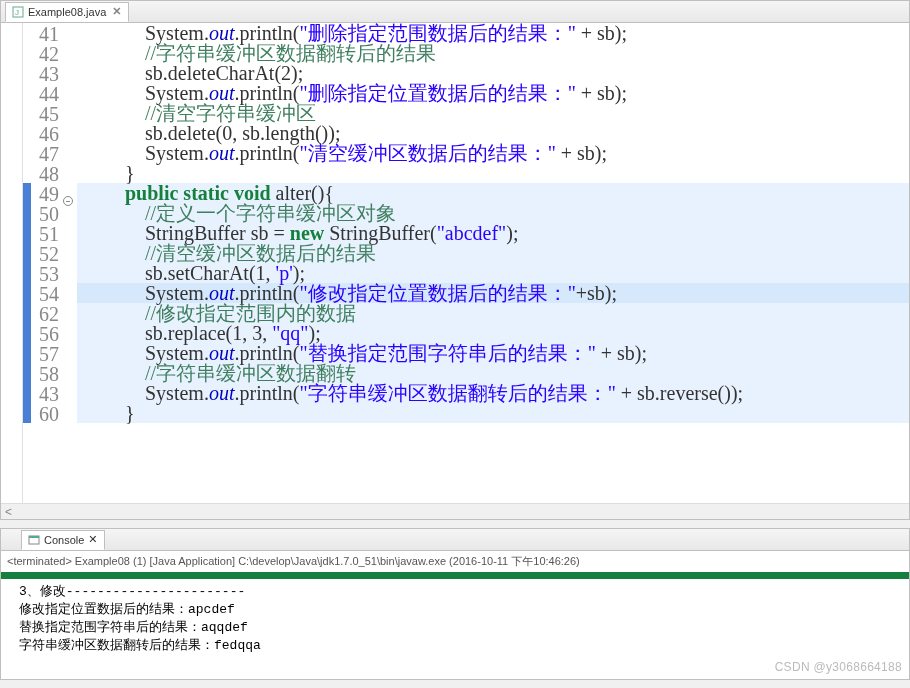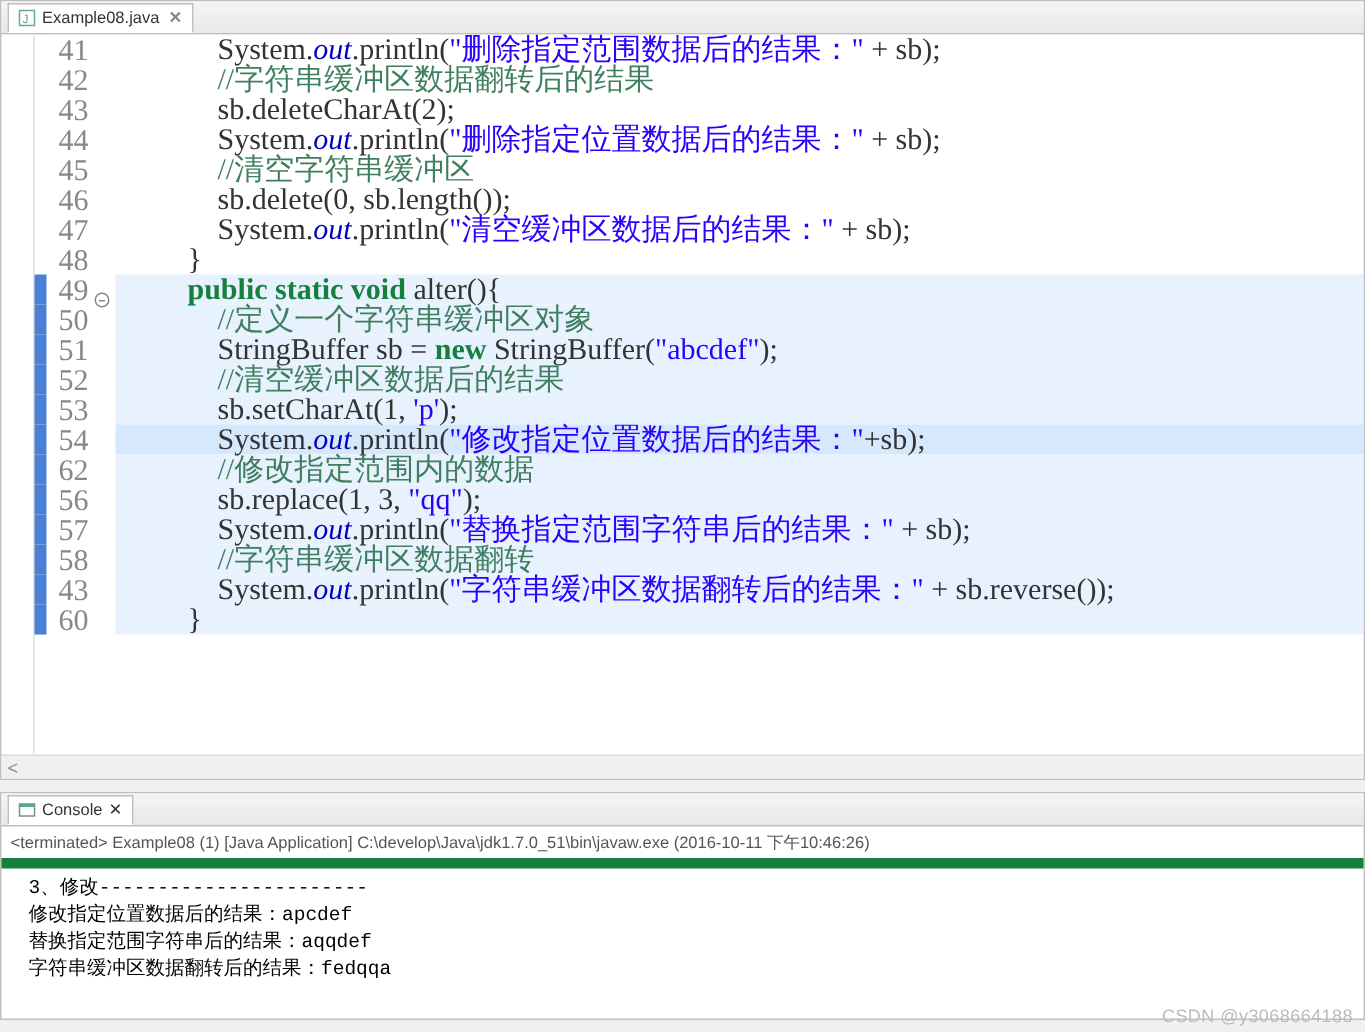--- a/index.html
+++ b/index.html
@@ -63,25 +63,25 @@
 .hscroll { height:16px; background:#f0f0f0; border-top:1px solid #ddd; display:flex; align-items:center; padding:0 4px;}
 .hscroll .arrow{color:#888;}
 .console-pane {
   background:#fff;
   border:1px solid #bfbfbf;
   margin-top:8px;
   height:152px;
   display:flex;
   flex-direction:column;
 }
-.console-tabs { height:22px; border-bottom:1px solid #bfbfbf; display:flex; align-items:center; padding-left:4px; background:linear-gradient(#f5f5f5,#e8e8e8);}
+.console-tabs { height:22px; border-bottom:1px solid #bfbfbf; display:flex; align-items:center; padding-left:20px; background:linear-gradient(#f5f5f5,#e8e8e8);}
 .console-tab { display:flex; align-items:center; gap:4px; padding:2px 6px; background:#fff; border:1px solid #bfbfbf; border-bottom:1px solid #fff; height:20px; font-size:11px;}
 .console-status { padding:3px 6px; font-size:11px; color:#555; border-bottom:7px solid #15803d; overflow:hidden; text-overflow:ellipsis; white-space:nowrap;}
 .console-output { flex:1; font-family: Consolas,"Courier New",monospace; font-size:13px; color:#000; padding:4px 6px; line-height:18px; white-space:pre-wrap; overflow:auto;margin-left:12px;}
-.watermark { position:fixed; right:8px; bottom:4px; color:#bbb; font-size:12px; letter-spacing:0.3px;}
+.watermark { position:fixed; right:8px; bottom:14px; color:#bbb; font-size:12px; letter-spacing:0.3px;}
 .gutter-row{height:20px;}
 .gutter-flex{display:flex;flex-direction:column;}
 .blue-col{position:relative;width:8px;}
 .file-icon{display:inline-block;width:12px;height:12px;position:relative;}
 .file-icon svg{display:block;}
 .console-icon svg{display:block;}
 </style>
 </head>
 <body>
 

